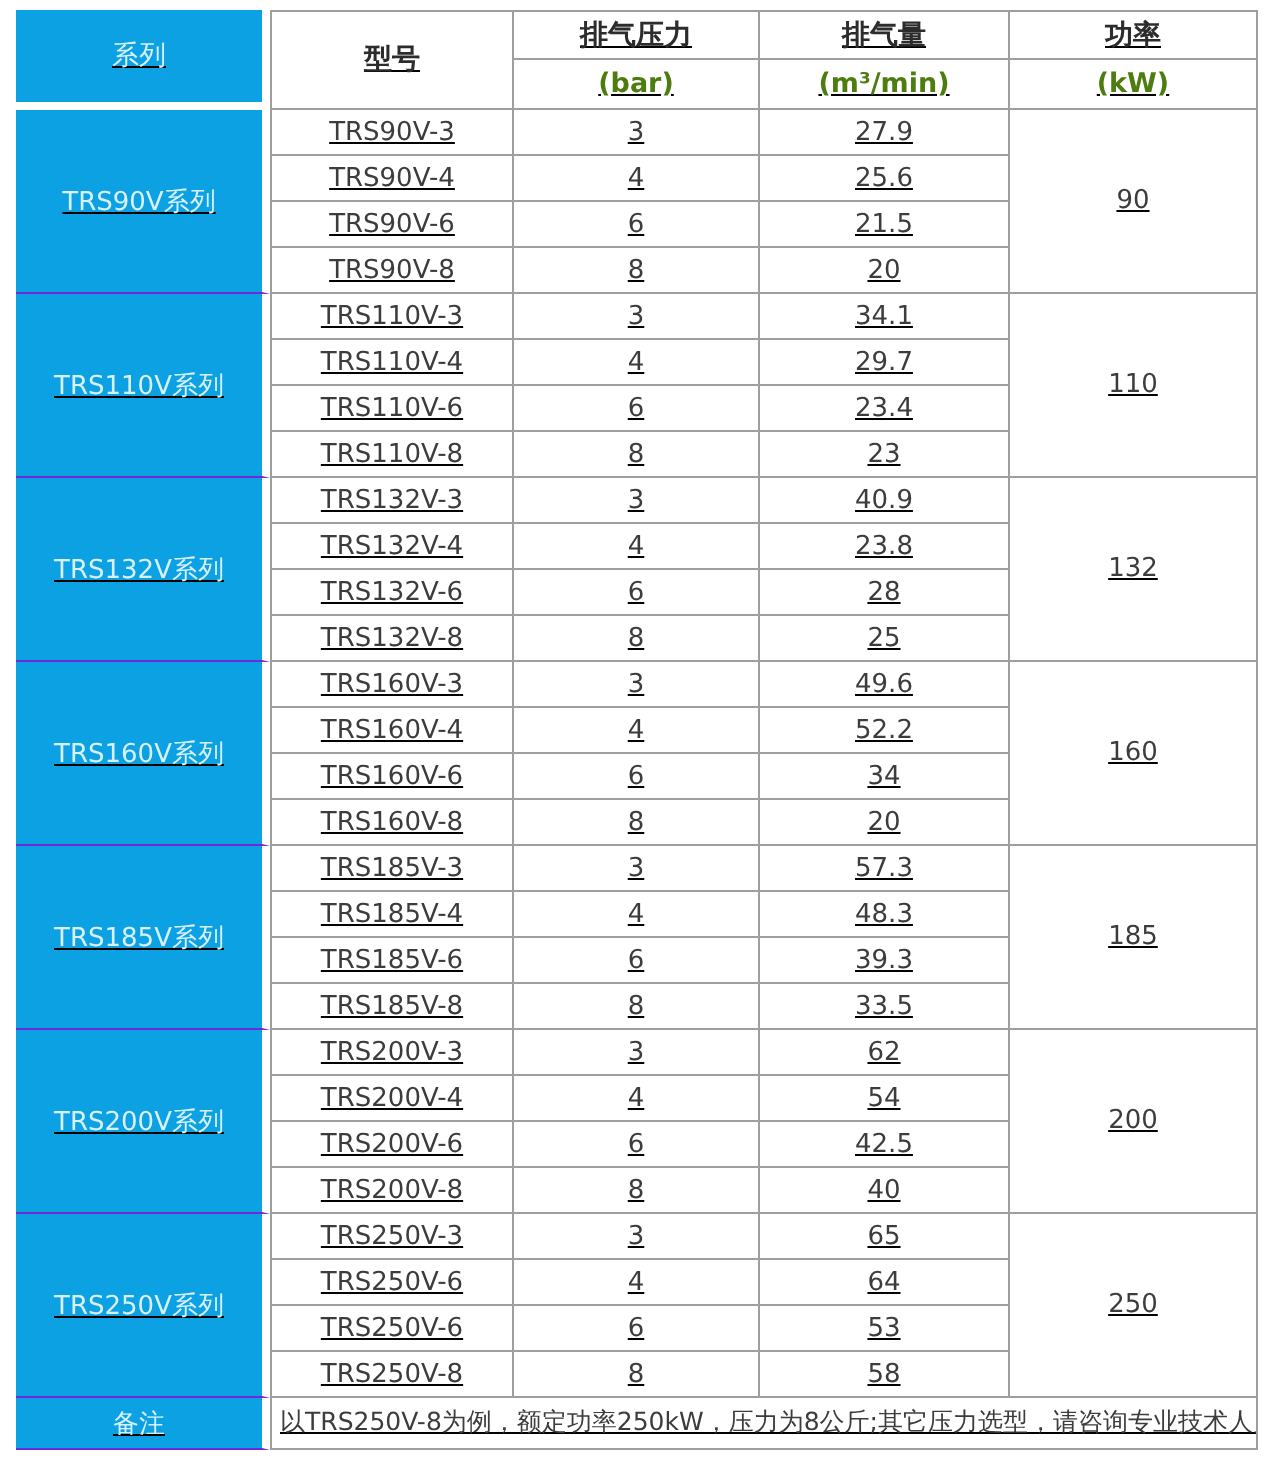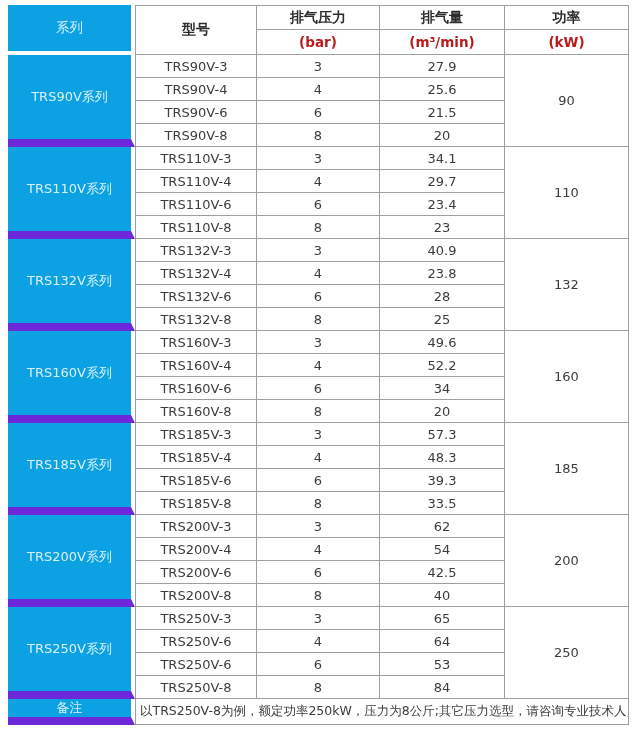--- a/index.html
+++ b/index.html
@@ -1,21 +1,21 @@
 <!DOCTYPE html>
 <html><head>
 <meta charset="utf-8">
 <style>
   html,body{margin:0;padding:0;background:#ffffff;}
   body{
     width:637px;height:735px;
     font-family:"DejaVu Sans","Liberation Sans",sans-serif;
     -webkit-font-smoothing:antialiased;
   }
-  .wrap{padding:5px 8px 0 8px;}
+  .wrap{padding:5px 8px 0 8px;text-decoration:underline;}
   table{
     table-layout:fixed;
     width:621px;
     border-collapse:separate;
     border-spacing:0;
   }
   td{
     box-sizing:border-box;
     padding:0 2px;
     text-align:center;
@@ -26,21 +26,21 @@
   tr.h{height:25px;}
   tr.h2{height:25px;}
   tr.r{height:23px;}
   tr.note{height:26px;margin-top:32px;}
   
   td.s{
     background:#0ba1e2;
     color:#d9f1fb;
     font-size:13px;
     border-right:4px solid #ffffff;
-    border-bottom:8px solid #6d28d9;
+    border-bottom:1px solid #6d28d9;
   }
   td.sh{ 
     border-bottom:4px solid #ffffff;
     font-size:13.5px;
   }
   
   td.g{
     border-right:1px solid #9e9e9e;
     border-bottom:1px solid #9e9e9e;
     color:#3c3c3c;
@@ -49,21 +49,21 @@
   }
   td.bl{border-left:1px solid #9e9e9e;}
   td.bt{border-top:1px solid #9e9e9e;}
   td.hd{
     font-weight:bold;
     color:#2c2c2c;
     font-size:14px;
   }
   td.unit{
     font-weight:bold;
-    color:#b91c1c;
+    color:#4d7c0f;
     font-size:13.5px;
   }
   td.remark-text{
     font-size:12.5px;
     text-align:center;
     padding:0 4px;
   }
 </style>
 </head>
 <body>
@@ -238,21 +238,21 @@
           <td class="g">64</td>
         </tr>
         <tr class="r">
           <td class="g bl">TRS250V-6</td>
           <td class="g">6</td>
           <td class="g">53</td>
         </tr>
         <tr class="r">
           <td class="g bl">TRS250V-8</td>
           <td class="g">8</td>
-          <td class="g">84</td>
+          <td class="g">58</td>
         </tr>
       </tbody>
     <tbody>
       <tr class="note">
         <td class="s">备注</td>
         <td class="g bl remark-text" colspan="4">以TRS250V-8为例，额定功率250kW，压力为8公斤;其它压力选型，请咨询专业技术人员。</td>
       </tr>
     </tbody>
   </table>
 </div>

